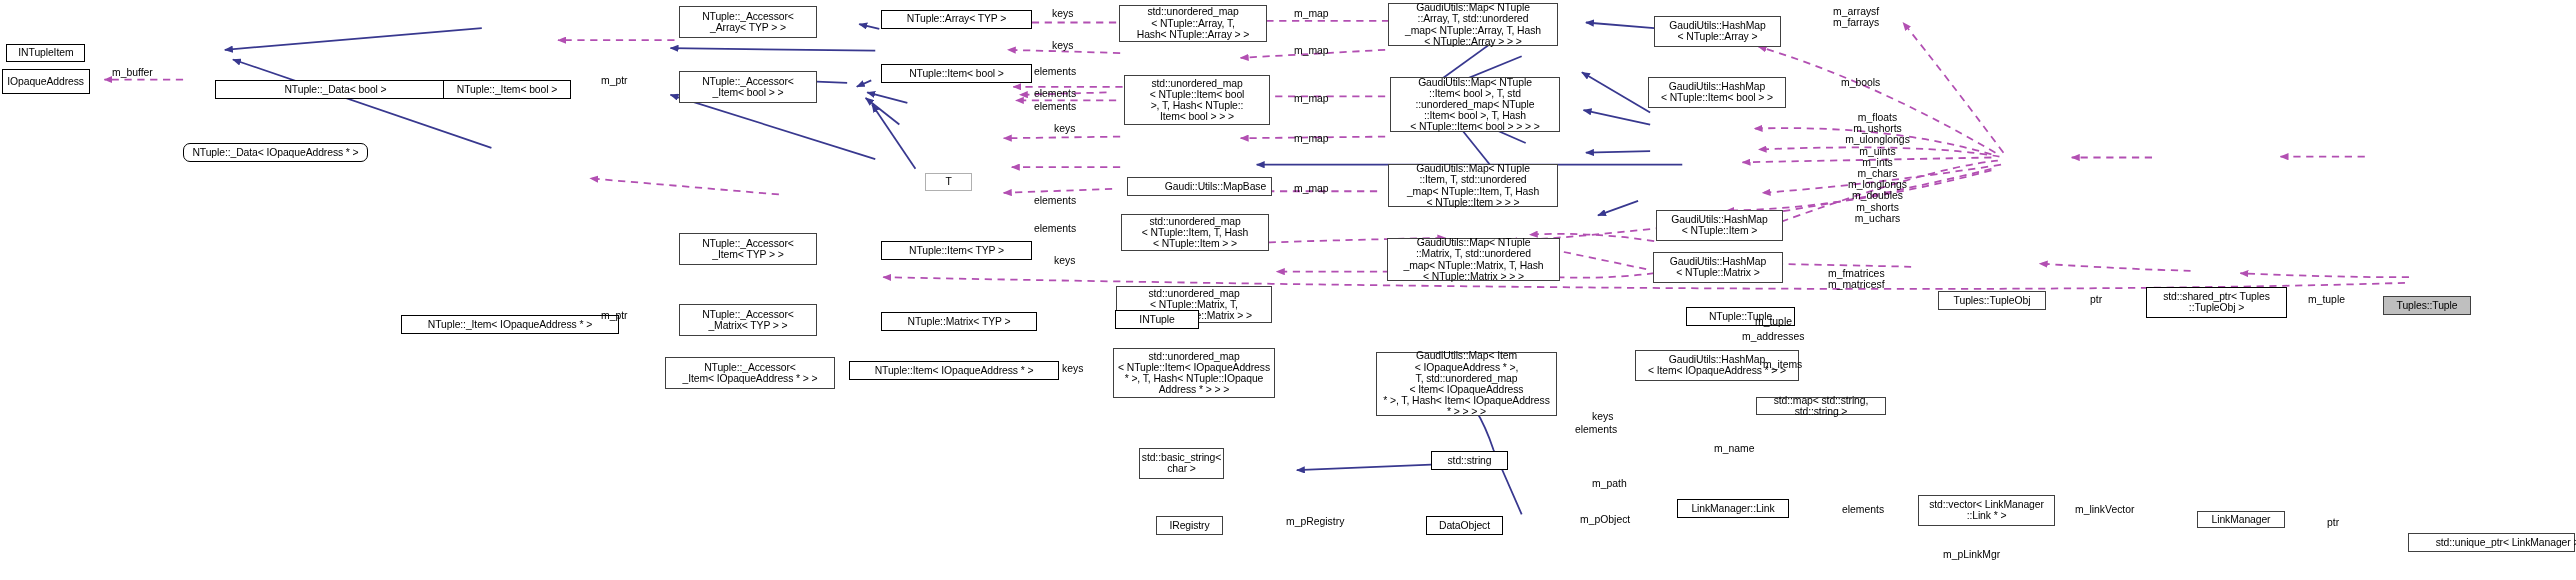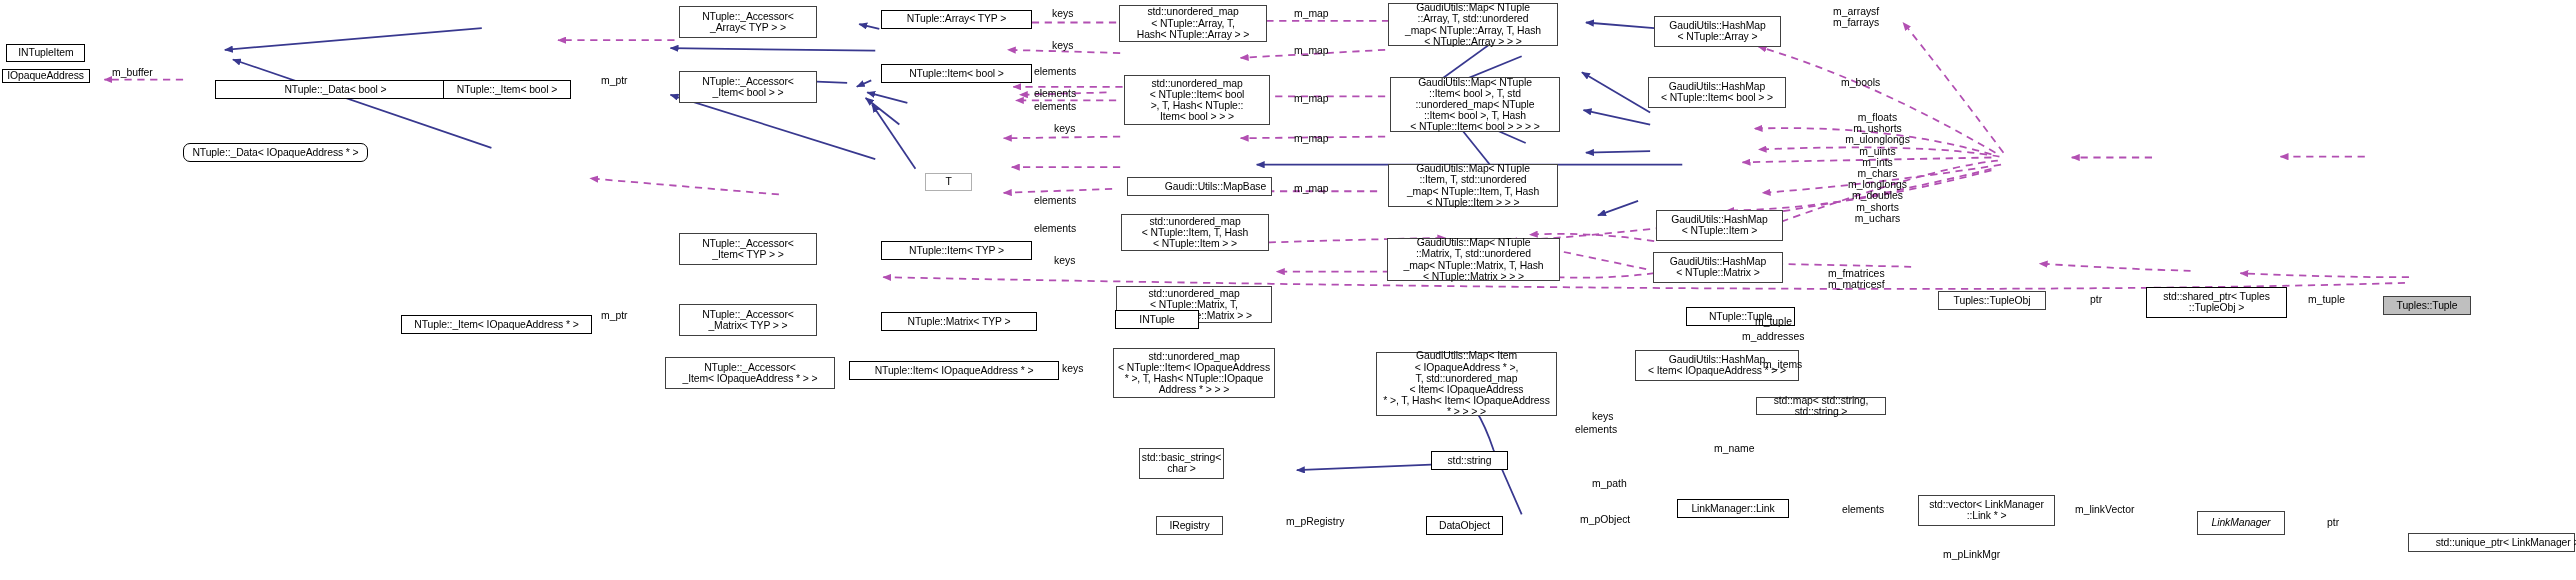--- a/index.html
+++ b/index.html
@@ -122,25 +122,25 @@
       <path d="M2680,196 L2580,196"></path>
       <path d="M2945,195 L2840,195"></path>
     </g>
 
     <g stroke="#b24fb2" stroke-width="2.2" fill="none" stroke-dasharray="9,7">
       <path d="M2995,352 Q2400,370 1100,345" marker-end="url(#useArrow)"></path>
     </g>
   </svg>
 
   <div class="node thin" style="left:6.4px;  top:44px;  width:79px;  height:17.7px;">INTupleItem</div>
-  <div class="node thin" style="left:1.6px;  top:69px;  width:88px; height:14px;">IOpaqueAddress</div>
+  <div class="node thin" style="left:1.6px;  top:69px;  width:88px; height:25px;">IOpaqueAddress</div>
   <div class="node thin" style="left:215px;top:80px; width:241px; height:19px;">NTuple::_Data&lt; bool &gt;</div>
   <div class="node thin" style="left:183px;top:143px; width:185px; height:19px;border-radius:7px;">NTuple::_Data&lt; IOpaqueAddress * &gt;</div>
   <div class="node thin" style="left:443px;top:80px; width:128px; height:19px;">NTuple::_Item&lt; bool &gt;</div>
-  <div class="node thin" style="left:401px;top:315px; width:191px; height:19px;">NTuple::_Item&lt; IOpaqueAddress * &gt;</div>
+  <div class="node thin" style="left:401px;top:315px; width:218px; height:19px;">NTuple::_Item&lt; IOpaqueAddress * &gt;</div>
 
   <div class="node" style="left:679px; top:6.4px;   width:138px; height:32px;">NTuple::_Accessor&lt;
 _Array&lt; TYP &gt; &gt;</div>
   <div class="node" style="left:679px; top:71px;  width:138px; height:32px;">NTuple::_Accessor&lt;
 _Item&lt; bool &gt; &gt;</div>
   <div class="node" style="left:679px; top:233px; width:138px; height:32px;">NTuple::_Accessor&lt;
 _Item&lt; TYP &gt; &gt;</div>
   <div class="node" style="left:679px; top:304px; width:138px; height:32px;">NTuple::_Accessor&lt;
 _Matrix&lt; TYP &gt; &gt;</div>
   <div class="node" style="left:665px; top:357px; width:170px; height:32px;">NTuple::_Accessor&lt;
@@ -220,21 +220,21 @@
   <div class="node current" style="left:2383px;top:296px; width:88px; height:19px;">Tuples::Tuple</div>
 
   <div class="node" style="left:1139px;top:448px; width:85px; height:30.5px;">std::basic_string&lt;
 char &gt;</div>
   <div class="node thin" style="left:1431px;top:451px; width:77px;  height:19px;">std::string</div>
   <div class="node" style="left:1156px;top:516px; width:67px;  height:19px;">IRegistry</div>
   <div class="node thin" style="left:1426px;top:516px; width:77px;  height:19px;">DataObject</div>
   <div class="node thin" style="left:1677px;top:499px; width:112px; height:19px;">LinkManager::Link</div>
   <div class="node" style="left:1918px;top:495px; width:137px; height:30.5px;">std::vector&lt; LinkManager
 ::Link * &gt;</div>
-  <div class="node" style="left:2197px;top:511px; width:88px; height:24px;font-style:italic;">LinkManager</div>
+  <div class="node" style="left:2197px;top:511px; width:88px; height:17px;">LinkManager</div>
   <div class="node" style="left:2408px;top:533px; width:167px; height:19px;padding-left:32px;">std::unique_ptr&lt; LinkManager &gt;</div>
 
   <div class="elabel" style="left:601px;  top:75px;">m_ptr</div>
   <div class="elabel" style="left:601px;  top:310px;">m_ptr</div>
   <div class="elabel" style="left:112px;  top:67px;">m_buffer</div>
   <div class="elabel" style="left:1052px; top:8px;">keys</div>
   <div class="elabel" style="left:1052px; top:40px;">keys</div>
   <div class="elabel" style="left:1034px; top:66px;">elements</div>
   <div class="elabel" style="left:1034px; top:88px;">elements</div>
   <div class="elabel" style="left:1034px; top:101px;">elements</div>

